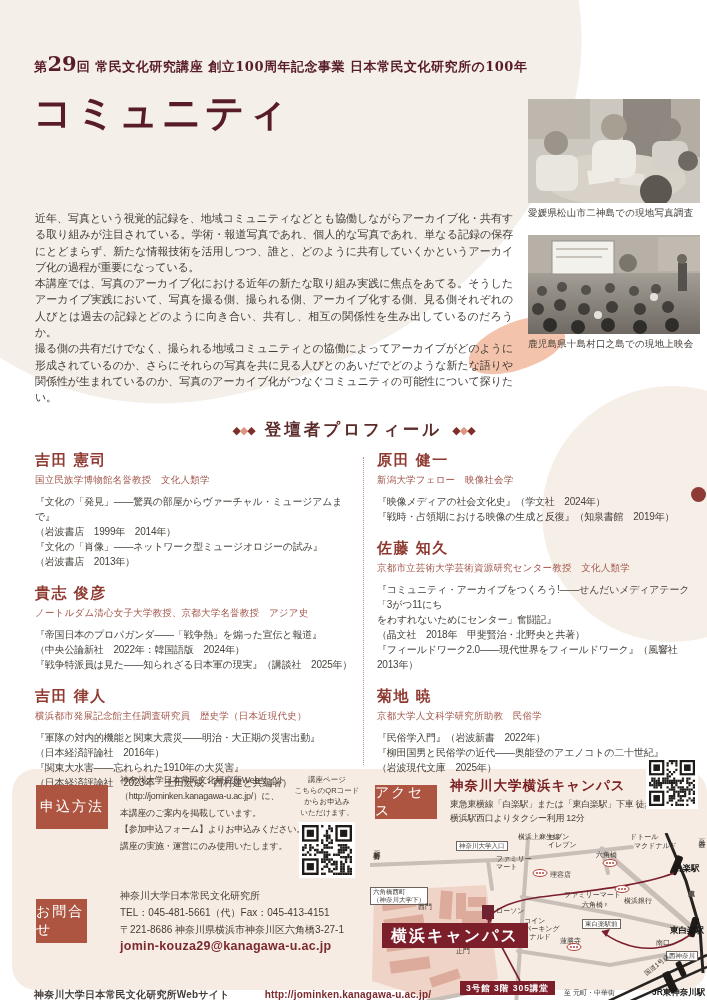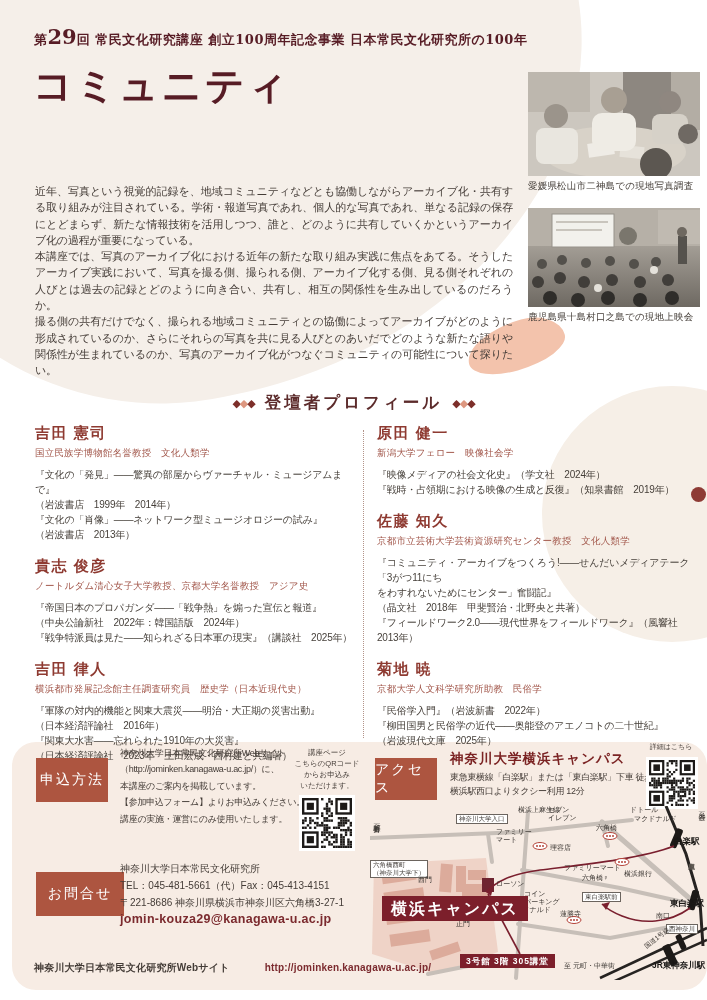--- a/index.html
+++ b/index.html
@@ -1,18 +1,18 @@
 <!DOCTYPE html>
 <html lang="ja"><head>
 <meta charset="utf-8">
 <style>
   html,body{margin:0;padding:0;background:#e8e8e8;}
   .page{position:relative;width:707px;height:1000px;margin:0 auto;background:#fff;overflow:hidden;
         font-family:"Liberation Sans",sans-serif;color:#453d38;}
-  .abs{position:absolute;}
+  .abs{position:absolute;margin-top:27px;}
   
   .blob{position:absolute;z-index:0;}
   .blob1{left:-140px;top:-210px;width:730px;height:600px;background:#f5efe9;
          border-radius:46% 54% 58% 42%/50% 46% 56% 50%;transform:rotate(-12deg);}
   .blob2{left:542px;top:386px;width:260px;height:256px;background:#f6efe7;border-radius:50%;}
   .blob3{left:466px;top:322px;width:100px;height:48px;background:#f3c3ac;
          border-radius:62% 38% 55% 45%/60% 55% 45% 40%;transform:rotate(-16deg);}
   .blob4{left:691px;top:487px;width:15px;height:15px;background:#8e3b35;border-radius:50%;}
   .z1{z-index:1;}
   
@@ -41,22 +41,22 @@
   .divider{left:363px;top:430px;height:308px;width:0;border-left:1px dotted #b39389;}
   .profile{margin-bottom:15px;}
   .profile h3{margin:0;font-size:15px;font-weight:bold;color:#8e3a31;letter-spacing:1.5px;}
   .profile .affil{margin:4px 0 7px;font-size:9.5px;color:#a2574b;letter-spacing:.2px;}
   .profile .books .book-line{font-size:10px;line-height:15px;color:#453f39;letter-spacing:-.2px;}
   
   .panel{left:12px;right:0;top:742px;bottom:10px;background:#f7ece4;border-radius:24px;z-index:0;}
   .label-box{background:#ad5540;color:#fff;display:flex;align-items:center;justify-content:center;
              font-size:14px;letter-spacing:2px;}
   .apply-box{left:36px;top:758px;width:72px;height:44px;}
-  .contact-box{left:36px;top:872px;width:88px;height:44px;}
-  .access-box{left:375px;top:758px;width:62px;height:42px;}
+  .contact-box{left:36px;top:872px;width:51px;height:44px;}
+  .access-box{left:375px;top:758px;width:62px;height:34px;}
   .apply-text{left:120px;top:745px;width:178px;font-size:9px;line-height:16.4px;
               color:#443c37;letter-spacing:-.3px;}
   .apply-text div{white-space:nowrap;}
   .qr-col{left:288px;top:747px;width:78px;text-align:center;font-size:7.5px;line-height:11px;color:#443c37;}
   .qr-frame{display:inline-block;margin-top:4px;border:3px solid #fff;background:#fff;line-height:0;}
   .contact-text{left:120px;top:860px;font-size:10px;line-height:17px;color:#443c37;}
   .contact-text .email{font-size:12.5px;font-weight:bold;color:#7b2a2e;letter-spacing:.3px;}
   .access-head{left:450px;top:750px;font-size:13.5px;font-weight:bold;color:#7b2323;letter-spacing:1px;}
   .access-lines{left:450px;top:770px;font-size:9px;line-height:14px;color:#443c37;letter-spacing:-.3px;}
   .access-qr-cap{left:642px;top:742px;width:58px;text-align:center;font-size:7px;color:#443c37;}

